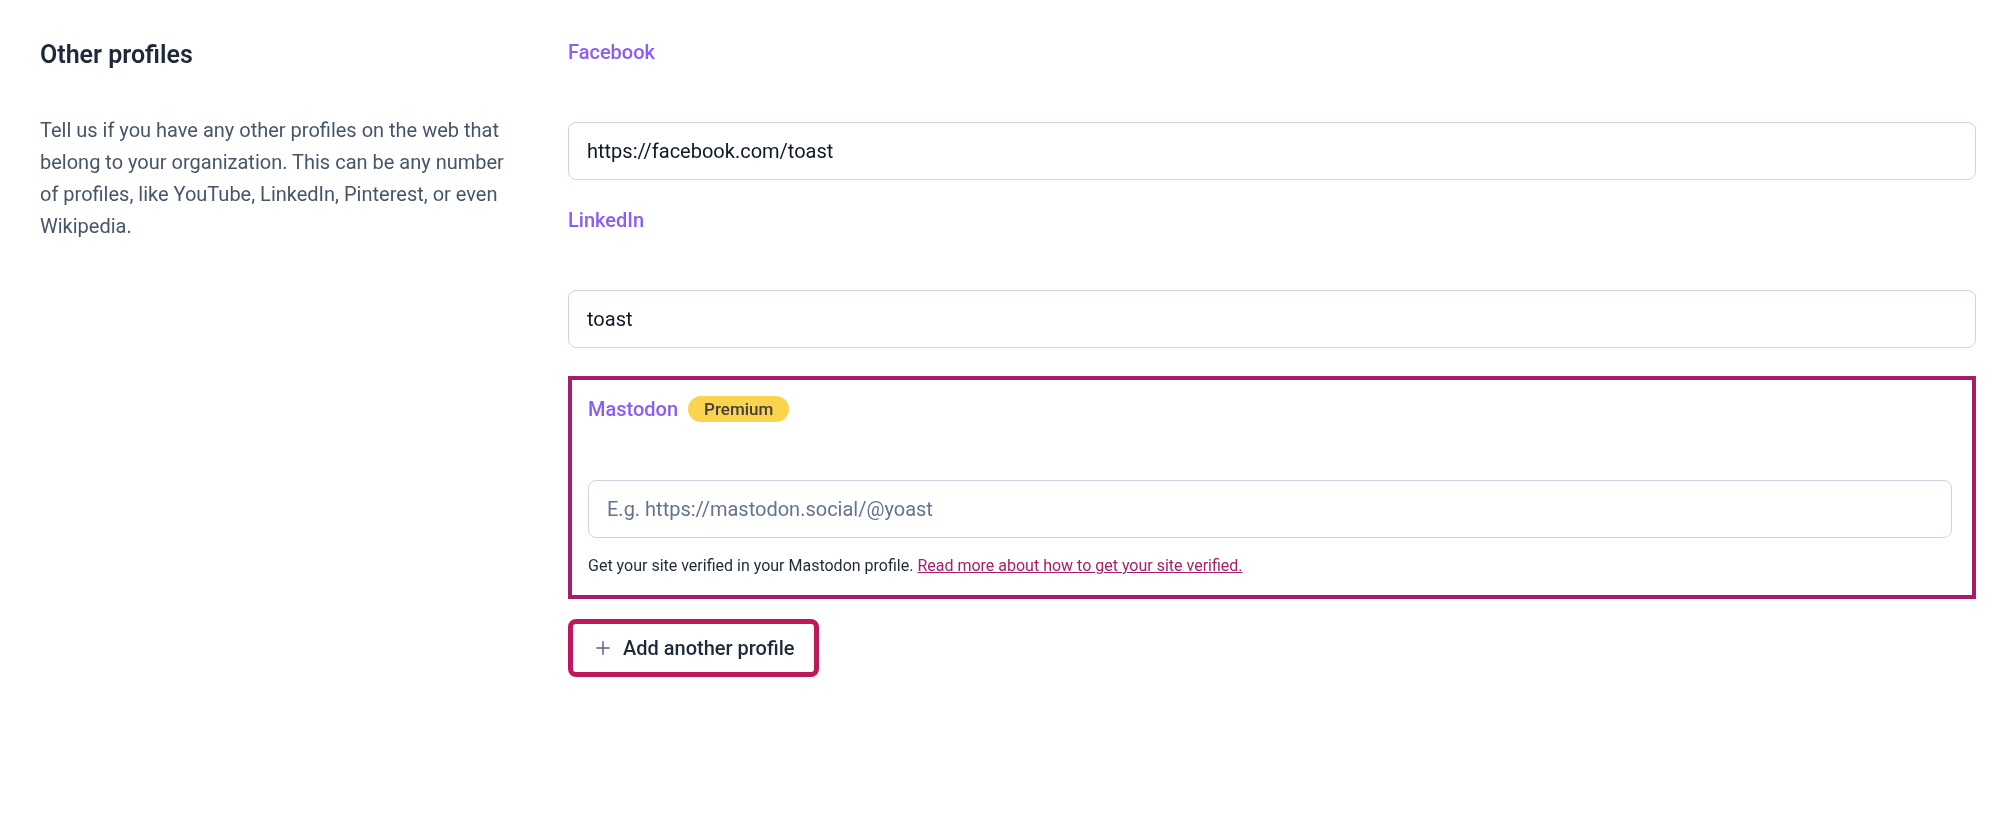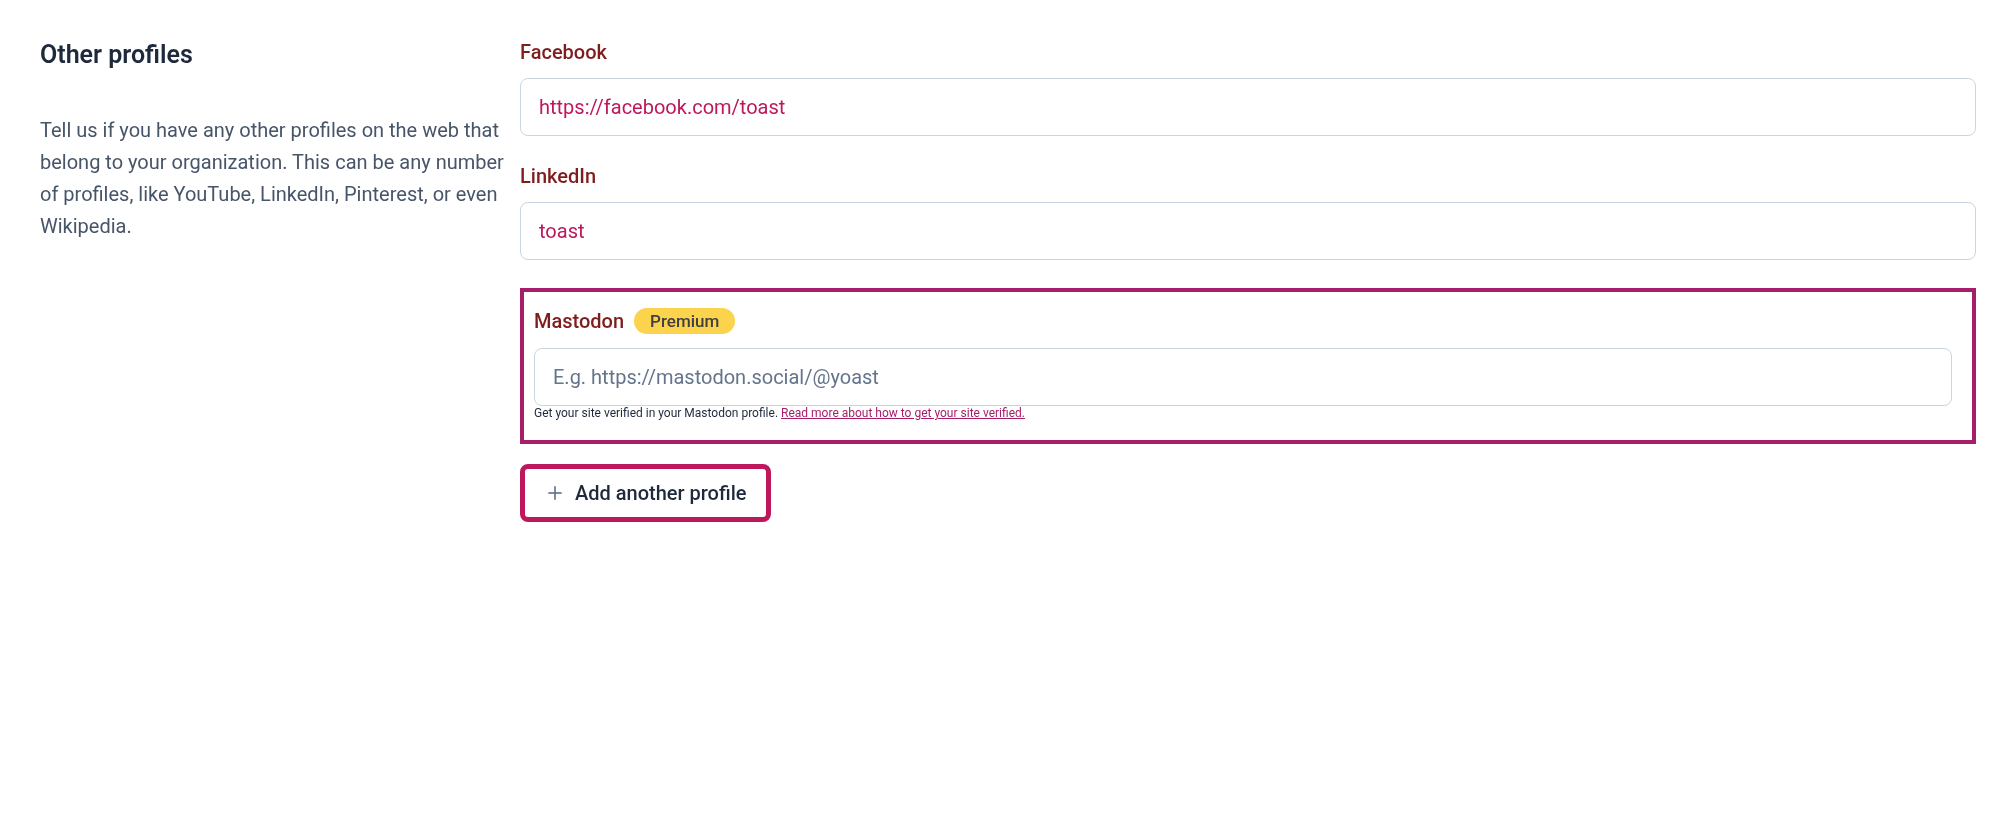--- a/index.html
+++ b/index.html
@@ -8,20 +8,21 @@
       box-sizing: border-box;
     }
     body {
       font-family: -apple-system, BlinkMacSystemFont, "Segoe UI", Roboto, Helvetica, Arial, sans-serif;
       background: #ffffff;
       color: #1e293b;
       padding: 40px;
     }
     .container {
       display: flex;
+      gap: 48px;
       max-width: 2016px;
     }
     .left-col {
       width: 480px;
       flex-shrink: 0;
     }
     .right-col {
       flex: 1;
     }
     .section-title {
@@ -42,55 +43,57 @@
     }
     .field-label-row {
       display: flex;
       align-items: center;
       gap: 10px;
       margin-bottom: 14px;
     }
     .field-label {
       font-size: 20px;
       font-weight: 500;
-      color: #7f1d1d;
+      color: #8b5cf6;
     }
     .premium-badge {
       display: inline-block;
       background: #fcd34d;
       color: #404040;
       font-size: 17px;
       font-weight: 500;
       padding: 3px 16px;
       border-radius: 16px;
     }
     .text-input {
       width: 100%;
       padding: 16px 18px;
       font-size: 20px;
-      color: #be185d;
+      color: #0f172a;
       border: 1px solid #cbd5e1;
       border-radius: 8px;
       background: #ffffff;
       outline: none;
       font-family: inherit;
+      margin-top: 44px;
     }
     .text-input::placeholder {
       color: #64748b;
     }
     .highlighted-block {
       border: 4px solid #a61e69;
-      padding: 16px 20px 20px 10px;
+      padding: 16px 20px 20px 16px;
       margin-bottom: 20px;
     }
     .highlighted-block .field-group {
       margin-bottom: 0;
     }
     .hint-row {
-      font-size: 12px;
+      margin-top: 18px;
+      font-size: 16px;
       color: #1e293b;
     }
     .hint-link {
       color: #a61e69;
       text-decoration: underline;
       cursor: pointer;
     }
     .add-btn {
       display: inline-flex;
       align-items: center;

